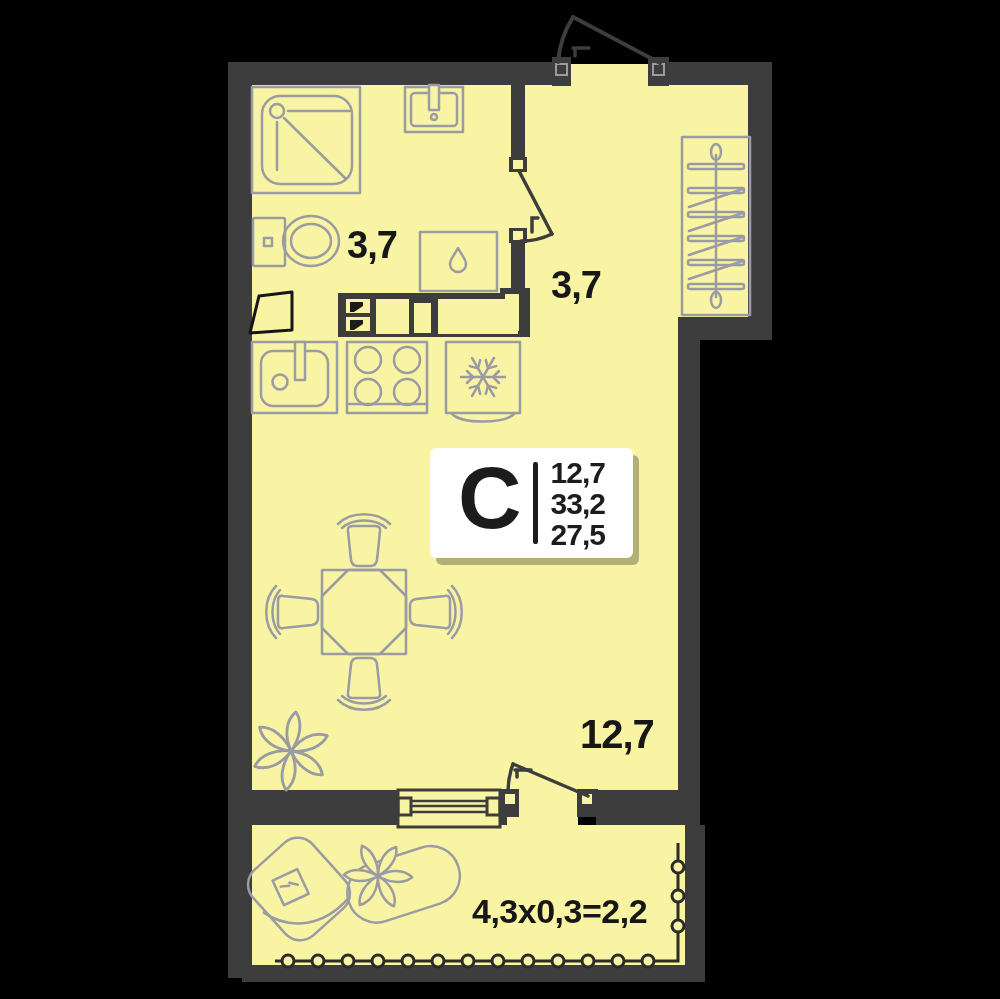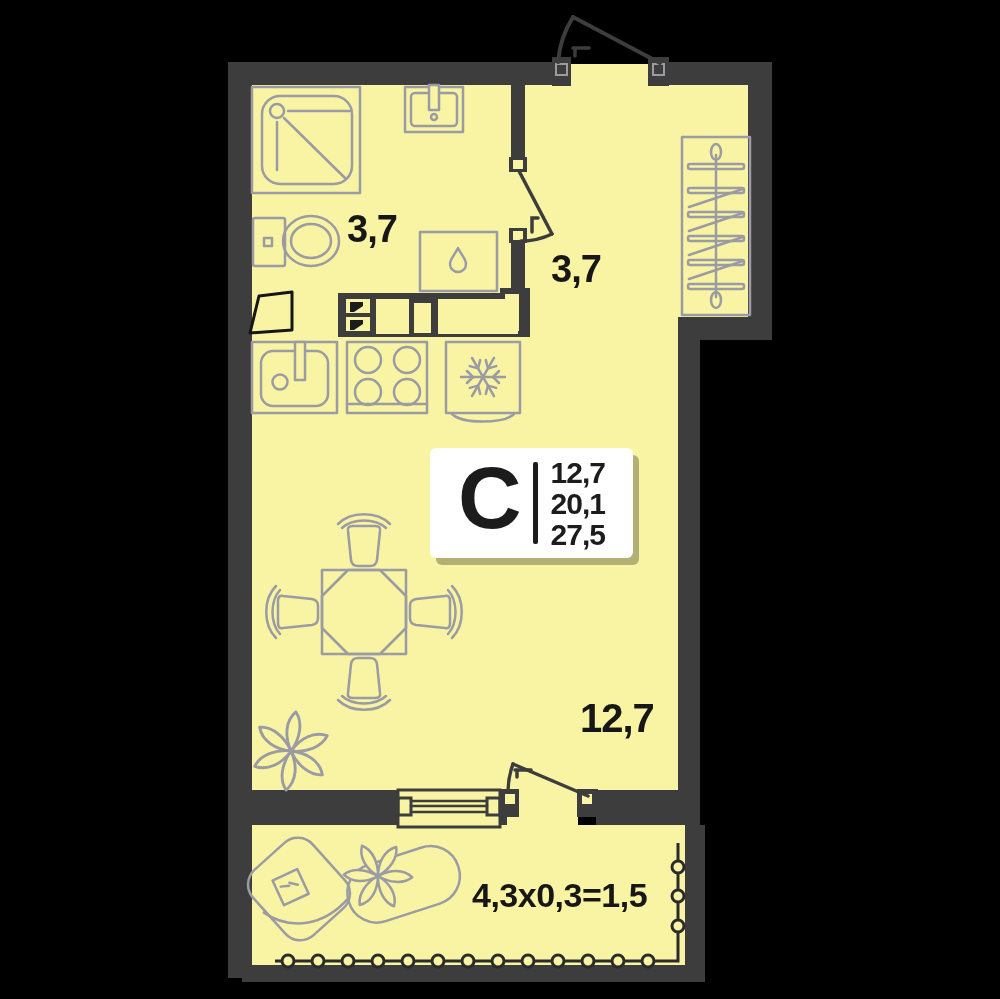--- a/index.html
+++ b/index.html
@@ -12,21 +12,21 @@
   .furnf{fill:var(--room-fill,#f8f4a3);stroke:var(--furniture-line,#9b9ba4);stroke-width:2.5;stroke-linejoin:round;}
   .door{fill:none;stroke:var(--wall,#3d3d3d);stroke-width:3.5;stroke-linecap:round;}
   .doorthick{stroke-width:4;}
   .jamb{fill:var(--wall,#3d3d3d);}
   .notch{fill:var(--room-fill,#f8f4a3);}
   .notchdark{fill:var(--wall,#3d3d3d);stroke:#9a9aa0;stroke-width:2;}
   .rail{fill:none;stroke:var(--railing-line,#2b2b2b);stroke-width:3;}
   .railc{fill:var(--room-fill,#f8f4a3);stroke:var(--railing-line,#2b2b2b);stroke-width:3;}
   .blackline{fill:var(--room-fill,#f8f4a3);stroke:#161616;stroke-width:3;stroke-linejoin:round;}
   .ventg{fill:#1c1c1c;}
-  .area-label{position:absolute;color:var(--text,#171717);font-weight:bold;letter-spacing:-1px;}
+  .area-label{position:absolute;color:var(--text,#171717);font-weight:bold;letter-spacing:-1px;margin-top:16px;}
   .lbl-bath{left:347px;top:208px;font-size:38px;}
   .lbl-hall{left:551px;top:248px;font-size:38px;}
   .lbl-room{left:580px;top:696px;font-size:40px;}
   .lbl-balc{left:472px;top:876px;font-size:34px;letter-spacing:-0.5px;}
   .info-box{position:absolute;left:430px;top:448px;width:203px;height:110px;
             background:var(--info-box-bg,#fff);border-radius:6px;
             box-shadow:6px 7px 0 rgba(0,0,0,0.28);
             display:flex;align-items:center;justify-content:center;gap:13px;}
   .unit-letter{font-size:88px;font-weight:bold;color:#1c1c1c;line-height:1;margin-top:-10px;letter-spacing:-2px;}
   .divider{width:5px;height:82px;background:#1c1c1c;border-radius:2px;}
@@ -250,25 +250,25 @@
       <circle class="railc" cx="648" cy="961" r="6"></circle>
       <circle class="railc" cx="678" cy="867" r="6"></circle>
       <circle class="railc" cx="678" cy="896" r="6"></circle>
       <circle class="railc" cx="678" cy="926" r="6"></circle>
     </g>
   </svg>
 
   <div class="area-label lbl-bath">3,7</div>
   <div class="area-label lbl-hall">3,7</div>
   <div class="area-label lbl-room">12,7</div>
-  <div class="area-label lbl-balc">4,3x0,3=1,5</div>
+  <div class="area-label lbl-balc">4,3x0,3=2,2</div>
 
   <div class="info-box">
     <div class="unit-letter">С</div>
     <div class="divider"></div>
     <div class="nums">
       <span>12,7</span>
-      <span>20,1</span>
+      <span>33,2</span>
       <span>27,5</span>
     </div>
   </div>
 
 </div>
 
 </body></html>

